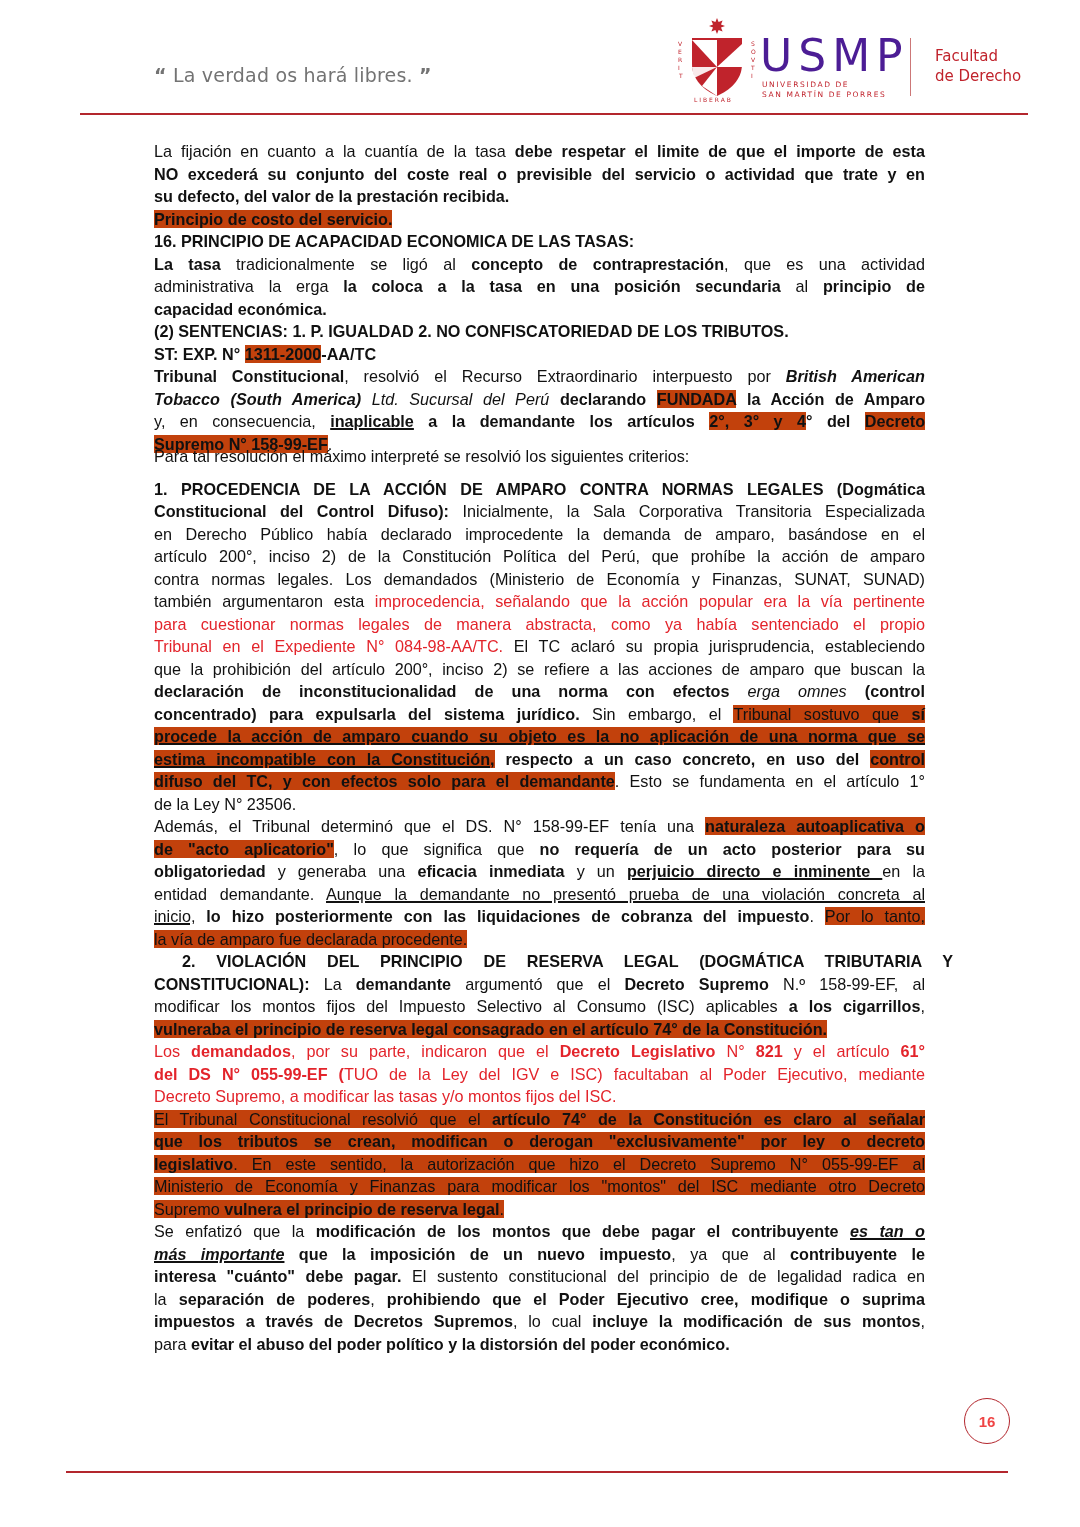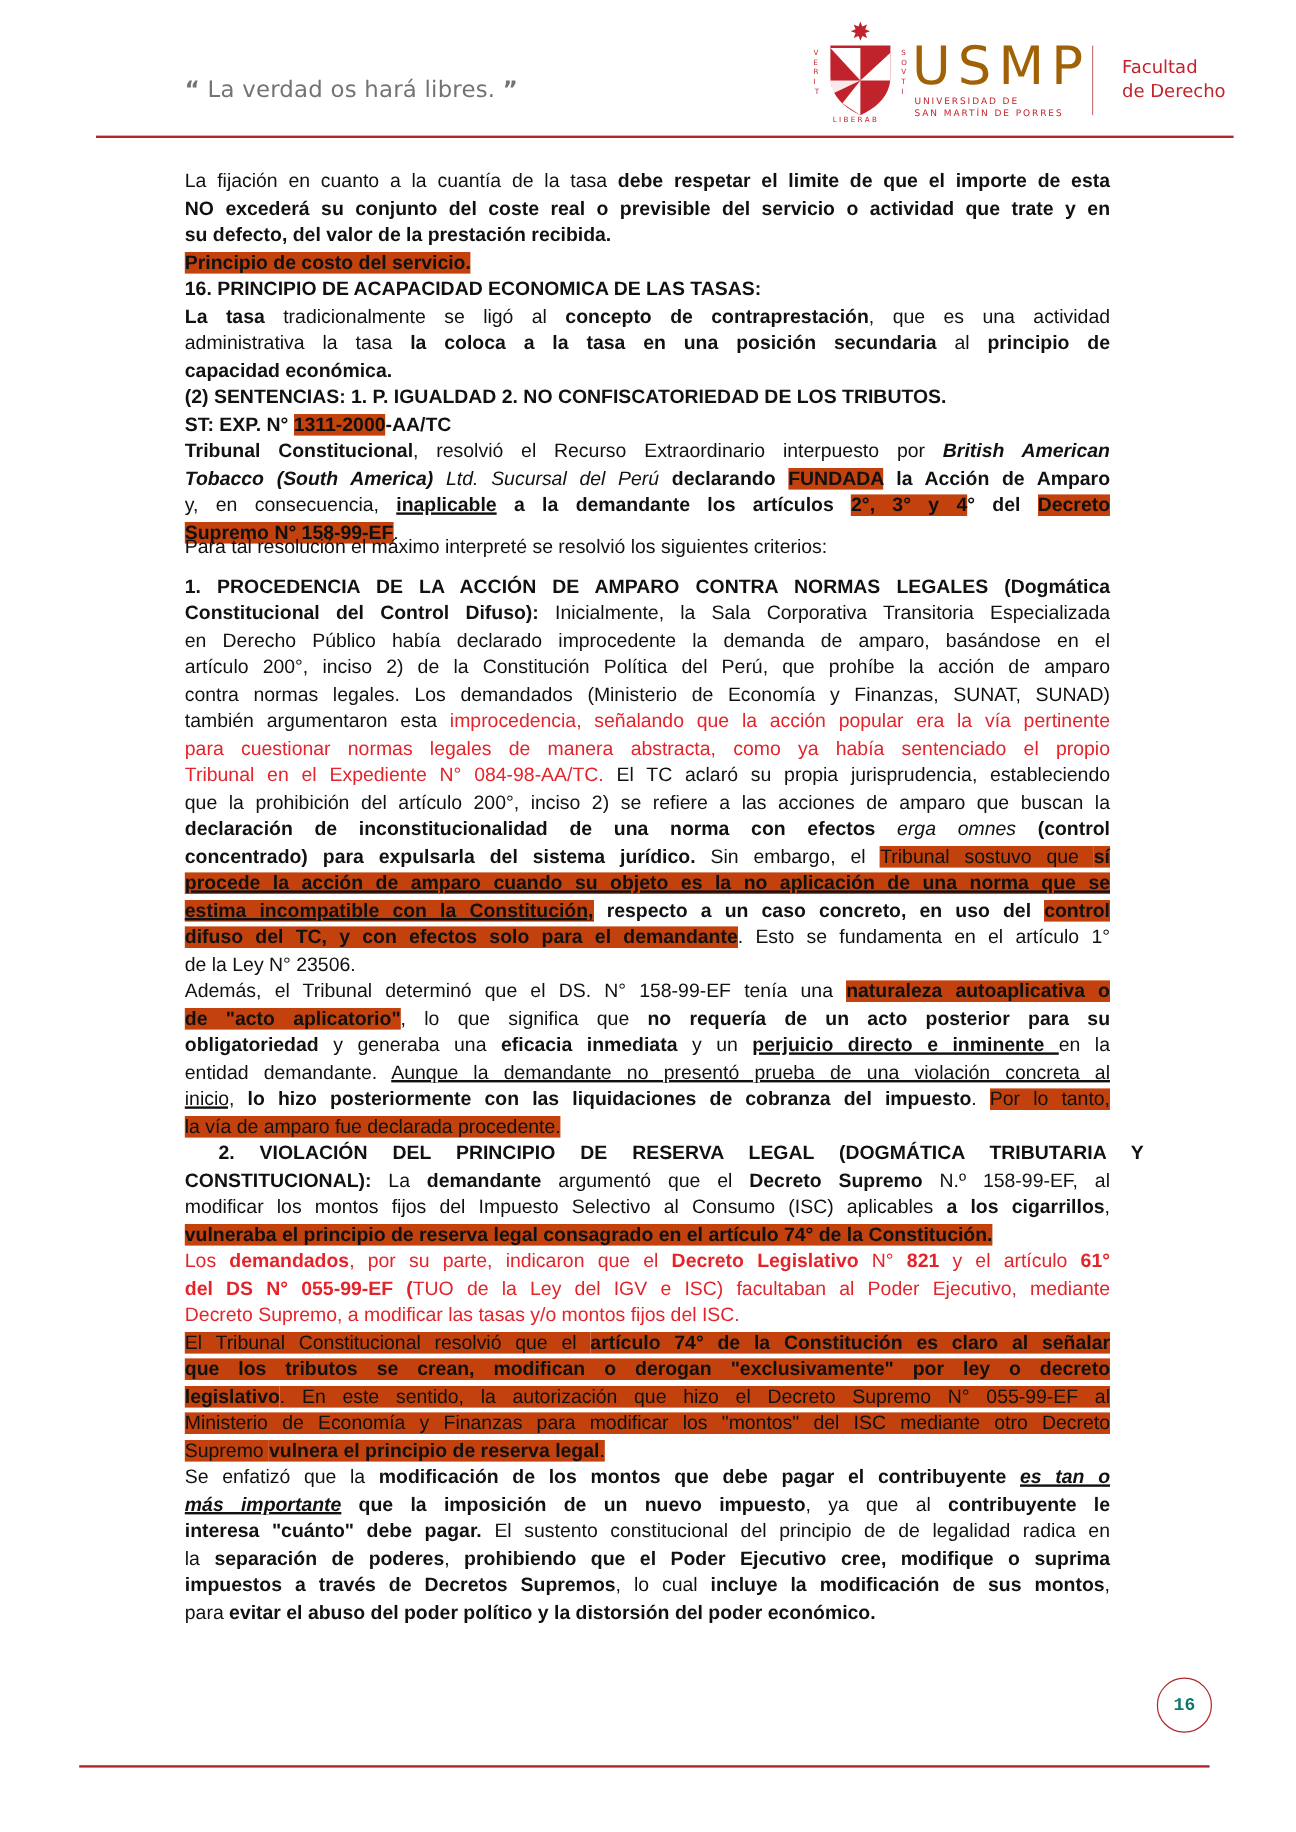--- a/index.html
+++ b/index.html
@@ -1,34 +1,34 @@
 <!DOCTYPE html>
 <html><head>
 <meta charset="utf-8">
 <style>
   html,body{margin:0;padding:0;background:#ffffff;}
   body{width:1080px;height:1527px;position:relative;overflow:hidden;font-family:"Liberation Sans","DejaVu Sans",sans-serif;color:#111;}
   .header-motto{position:absolute;left:154px;top:64px;font-size:19px;color:#737373;font-family:"DejaVu Sans","Liberation Sans",sans-serif;letter-spacing:0.2px;}
   .header-motto .q{font-weight:bold;}
   .logo{position:absolute;left:660px;top:16px;width:380px;height:90px;}
   .logo-shield{position:absolute;left:12px;top:0;width:90px;height:92px;}
-  .logo-usmp{position:absolute;left:100px;top:18px;font-size:44px;letter-spacing:6px;color:#a16207;font-family:"DejaVu Sans",sans-serif;font-weight:normal;line-height:1;}
+  .logo-usmp{position:absolute;left:100px;top:18px;font-size:44px;letter-spacing:6px;color:#4c1d95;font-family:"DejaVu Sans",sans-serif;font-weight:normal;line-height:1;}
   .logo-sub{position:absolute;left:102px;top:64px;font-size:7.5px;letter-spacing:1.6px;color:#c0232c;line-height:10px;font-family:"DejaVu Sans",sans-serif;}
   .logo-divider{position:absolute;left:250px;top:22px;width:1px;height:58px;background:#c77;}
   .logo-fac{position:absolute;left:275px;top:30px;font-size:15px;color:#c0232c;line-height:20px;font-family:"DejaVu Sans",sans-serif;}
   .hr-top{position:absolute;left:80px;top:113px;width:948px;height:2px;background:#b3262d;}
   .content{position:absolute;left:154px;top:140px;width:771px;}
   .line{position:absolute;left:0;width:771px;height:22.5px;font-size:16.2px;line-height:22.5px;white-space:nowrap;text-align:justify;text-align-last:justify;}
   .line.nj{text-align:left;text-align-last:left;}
   .b{font-weight:bold;}
   .i{font-style:italic;}
   .u{text-decoration:underline;text-decoration-thickness:1.5px;}
   .hl{background:#c2410c;}
   .red{color:#e3242b;}
-  .page-num{position:absolute;left:964px;top:1398px;width:44px;height:44px;border:1px solid #b3262d;border-radius:50%;display:flex;align-items:center;justify-content:center;font-size:15px;font-weight:bold;color:#0f766e;font-family:Liberation Mono, monospace;text-align:right;}
+  .page-num{position:absolute;left:964px;top:1398px;width:44px;height:44px;border:1px solid #b3262d;border-radius:50%;display:flex;align-items:center;justify-content:center;font-size:15px;font-weight:bold;color:#ef4444;font-family:Liberation Sans, sans-serif;text-align:right;}
   .hr-bottom{position:absolute;left:66px;top:1471px;width:942px;height:2px;background:#b3262d;}
 </style>
 </head>
 <body>
 
 <div>
   <div class="header-motto">
     <span class="q">“</span><span> La verdad os hará libres. </span><span class="q">”</span>
   </div>
 
@@ -70,21 +70,21 @@
   <div class="hr-top"></div>
 </div>
 
 <div class="content" id="content">
     <div class="line" style="top: 0px;"><span>La fijación en cuanto a la cuantía de la tasa </span><span class="b">debe respetar el limite de que el importe de esta</span></div>
     <div class="line" style="top: 22.5px;"><span class="b">NO excederá su conjunto del coste real o previsible del servicio o actividad que trate y en</span></div>
     <div class="line nj" style="top: 45px;"><span class="b">su defecto, del valor de la prestación recibida.</span></div>
     <div class="line nj" style="top: 67.5px;"><span class="b hl">Principio de costo del servicio.</span></div>
     <div class="line nj" style="top: 90px;"><span class="b">16.  PRINCIPIO DE ACAPACIDAD ECONOMICA DE LAS TASAS:</span></div>
     <div class="line" style="top: 112.5px;"><span class="b">La tasa</span><span> tradicionalmente se ligó al </span><span class="b">concepto de contraprestación</span><span>, que es una actividad</span></div>
-    <div class="line" style="top: 135px;"><span>administrativa la tasa </span><span class="b">la coloca a la tasa en una posición secundaria</span><span> al </span><span class="b">principio de</span></div>
+    <div class="line" style="top: 135px;"><span>administrativa la erga </span><span class="b">la coloca a la tasa en una posición secundaria</span><span> al </span><span class="b">principio de</span></div>
     <div class="line nj" style="top: 157.5px;"><span class="b">capacidad económica.</span></div>
     <div class="line nj" style="top: 180px;"><span class="b">(2) SENTENCIAS: 1. P. IGUALDAD 2. NO CONFISCATORIEDAD DE LOS TRIBUTOS.</span></div>
     <div class="line nj" style="top: 202.5px;"><span class="b">ST:  EXP. N° </span><span class="b hl">1311-2000</span><span class="b">-AA/TC</span></div>
     <div class="line" style="top: 225px;"><span class="b">Tribunal Constitucional</span><span>, resolvió el Recurso Extraordinario interpuesto por </span><span class="b i">British American</span></div>
     <div class="line" style="top: 247.5px;"><span class="b i">Tobacco (South America)</span><span class="i"> Ltd. Sucursal del Perú </span><span class="b">declarando </span><span class="b hl">FUNDADA</span><span class="b"> la Acción de Amparo</span></div>
     <div class="line" style="top: 270px;"><span>y, en consecuencia, </span><span class="b u">inaplicable</span><span class="b"> a la demandante los artículos </span><span class="b hl">2°, 3° y 4</span><span class="b">° del </span><span class="b hl">Decreto</span></div>
     <div class="line nj" style="top: 292.5px;"><span class="b hl">Supremo N° 158-99-EF</span><span>.</span></div>
     <div class="line nj" style="top: 305px;"><span>Para tal resolución el máximo interpreté se resolvió los siguientes criterios:</span></div>
     <div class="line" style="top: 337.5px;"><span class="b">1. PROCEDENCIA DE LA ACCIÓN DE AMPARO CONTRA NORMAS LEGALES (Dogmática</span></div>
     <div class="line" style="top: 360px;"><span class="b">Constitucional del Control Difuso):</span><span> Inicialmente, la Sala Corporativa Transitoria Especializada</span></div>

